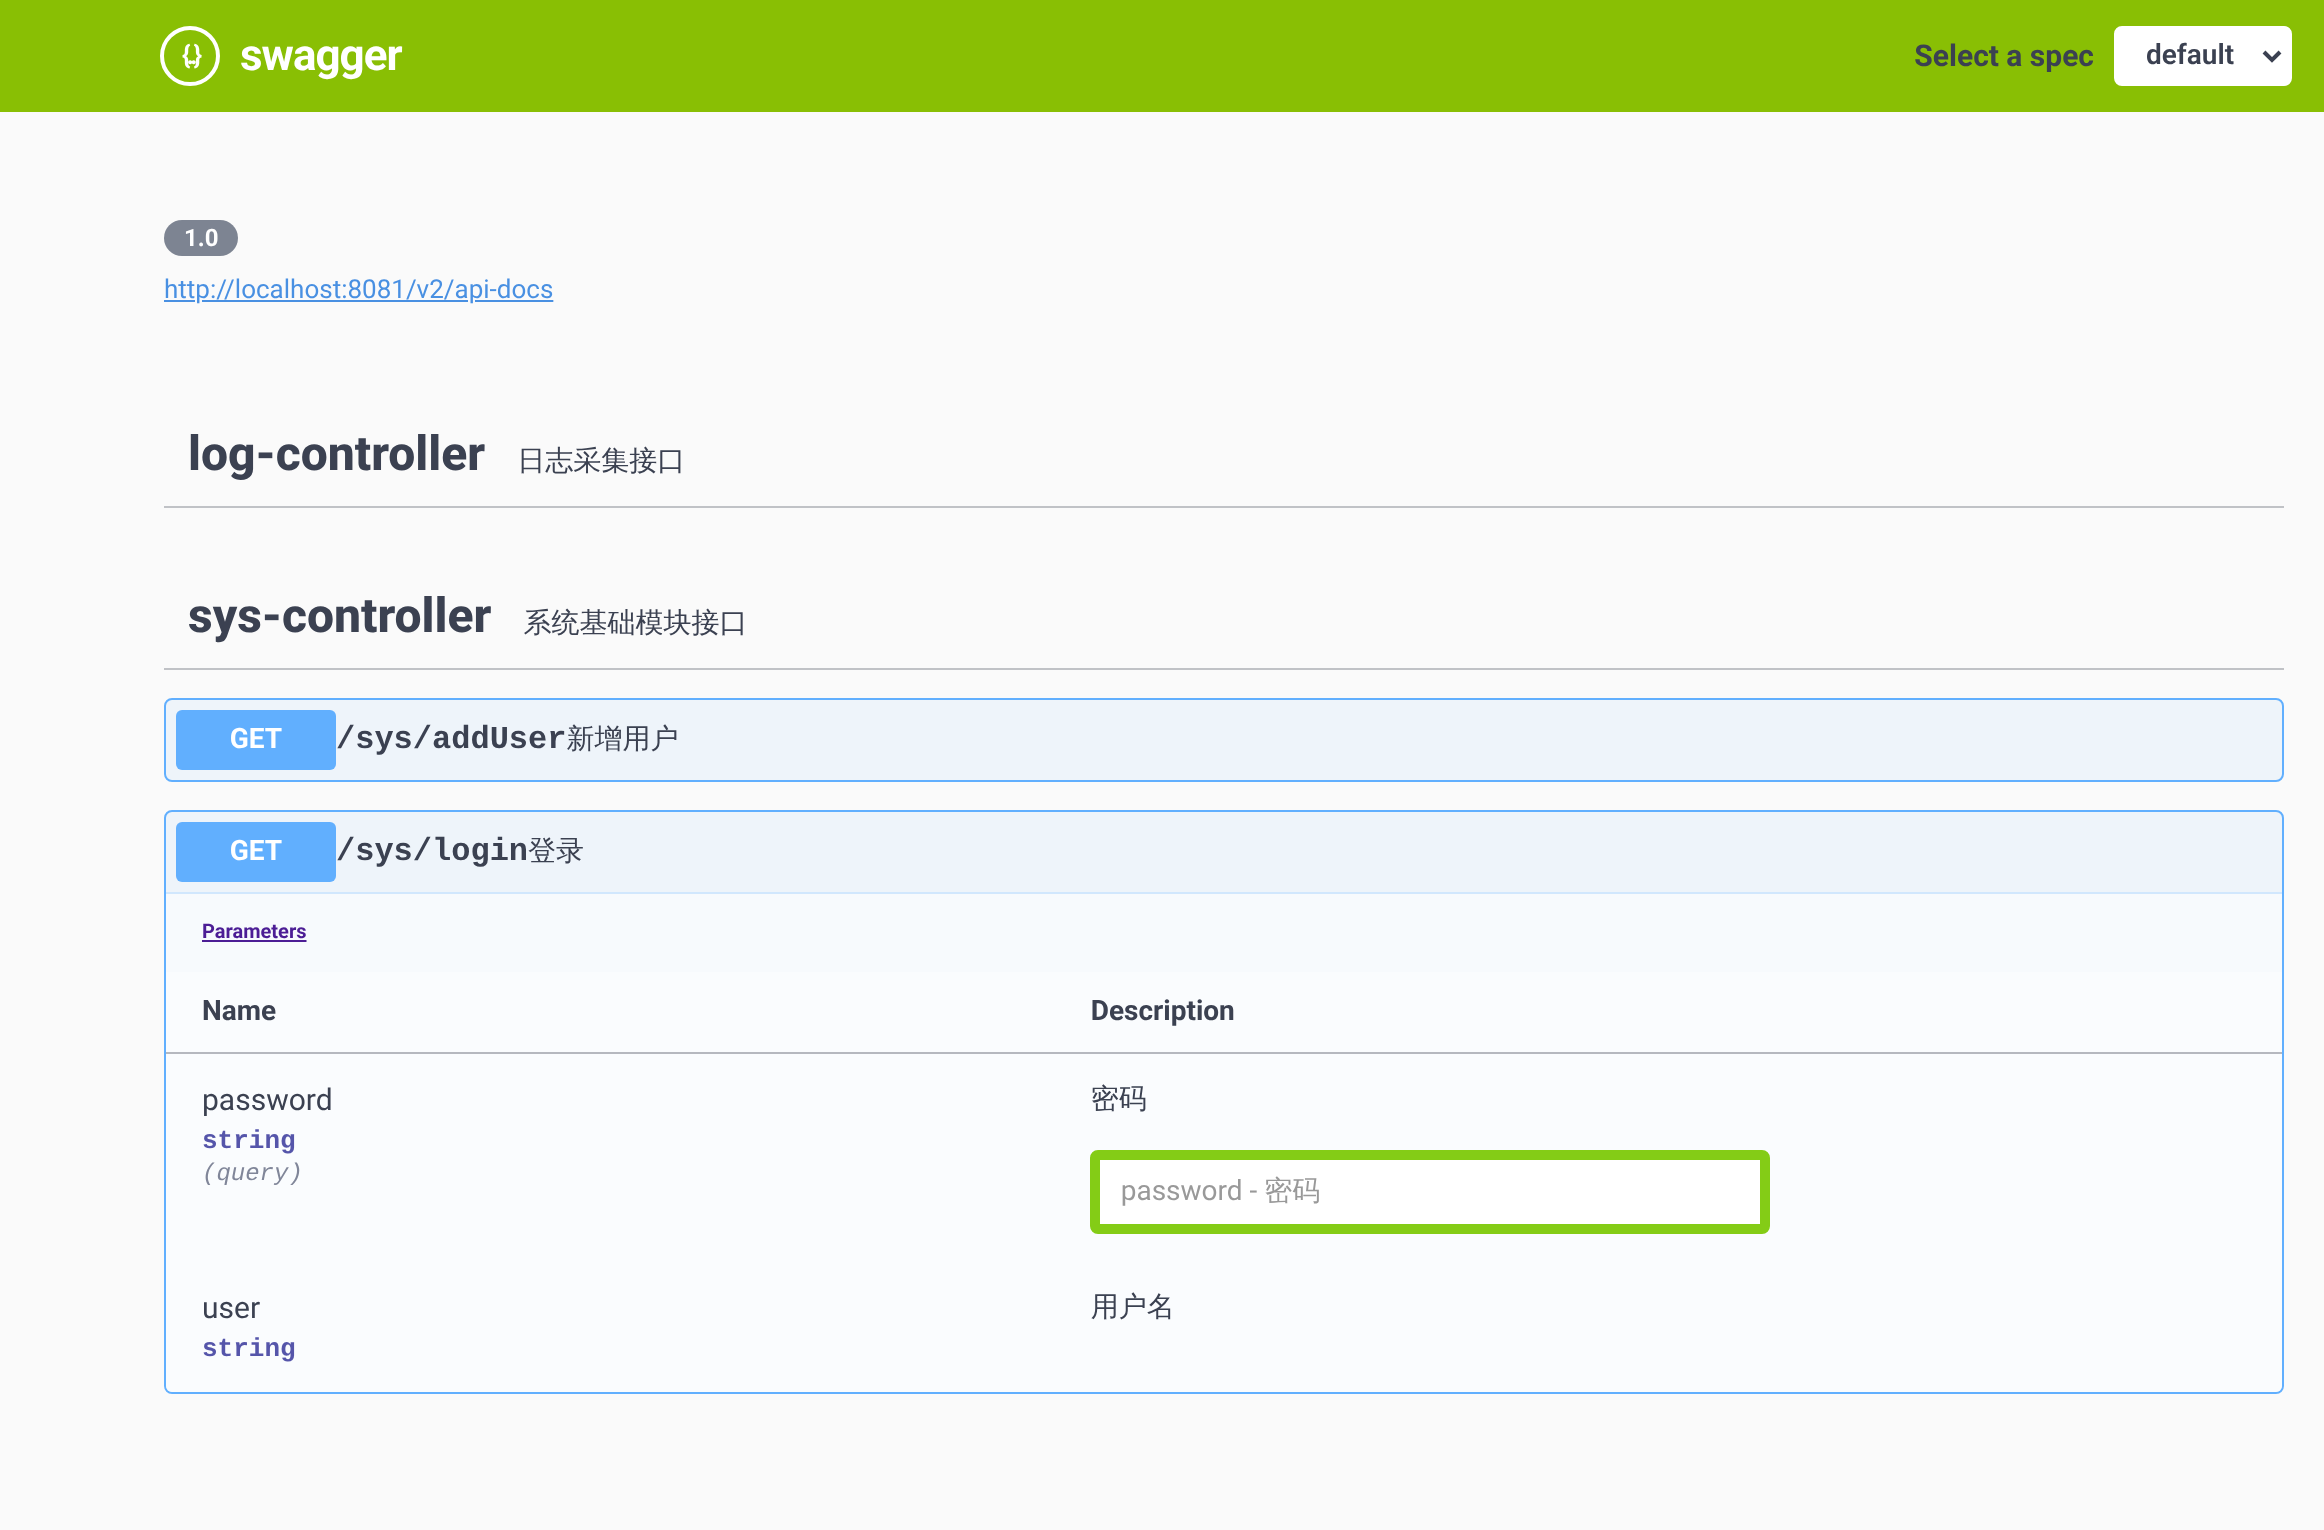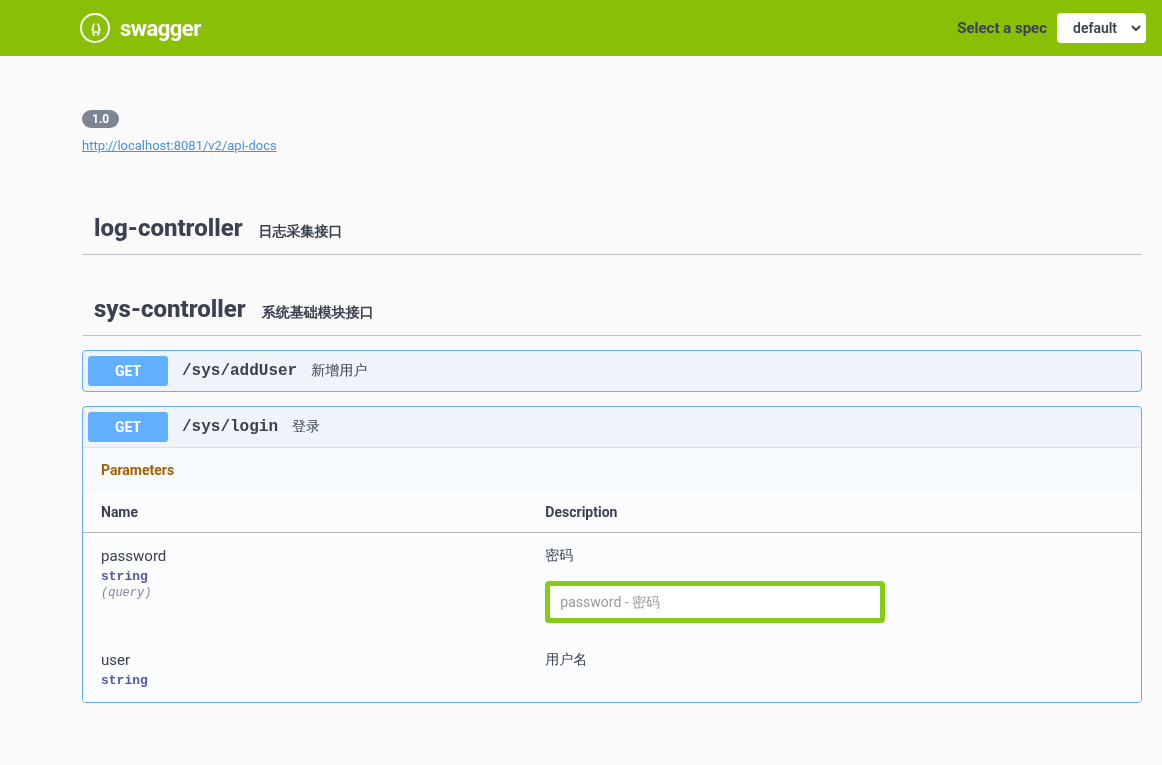--- a/index.html
+++ b/index.html
@@ -49,43 +49,44 @@
     }
     .docs-link { color: #4990e2; font-size: 13px; text-decoration: underline; margin-top: 14px; display: inline-block; }
     .tag-section { margin-top: 50px; }
     .tag-header {
       display: flex; align-items: baseline; gap: 16px;
       border-bottom: 1px solid rgba(59,65,81,0.3);
       padding: 10px 0px 12px 12px; margin-top: 30px;
       cursor: pointer;
     }
     .tag-name { font-size: 24px; font-weight: 800; color: #3b4151; }
-    .tag-desc { font-size: 14px; color: #3b4151; font-weight: 700; text-align: right; }
+    .tag-desc { font-size: 14px; color: #3b4151; font-weight: 400; text-align: right; }
     .operations { margin-top: 14px; }
     .opblock {
       border: 1px solid #61affe; border-radius: 4px;
       background: rgba(97,175,254,0.08);
       margin-bottom: 14px; overflow: hidden;
     }
     .opblock-summary {
-      display: flex; align-items: center; gap: 14px;
+      display: flex; align-items: center; 
       padding: 5px; cursor: pointer;
     }
     .method-badge {
       background: #61affe; color: #fff; font-weight: 700;
       font-size: 14px; padding: 7px 0; border-radius: 3px;
       min-width: 80px; text-align: center;
     }
     .op-path { font-family: "Courier New", monospace; font-size: 16px; font-weight: 700; color: #3b4151; text-align: center; }
     .op-desc { font-size: 14px; color: #3b4151; }
     .params-header {
       background: rgba(255,255,255,0.5);
-      padding: 14px 18px; font-size: 14px; font-weight: 700;
-      color: #a16207;
+      padding: 14px 18px; font-size: 10px; font-weight: 700;
+      color: #4c1d95;
       border-top: 1px solid rgba(97,175,254,0.25);
+      text-decoration: underline;
     }
     .params-table { width: 100%; border-collapse: collapse; background: rgba(255,255,255,0.7); }
     .params-table thead th {
       text-align: left; padding: 12px 18px; font-size: 14px; font-weight: 700;
       border-bottom: 1px solid rgba(59,65,81,0.2);
       color: #3b4151;
     }
     .params-table tbody td {
       padding: 14px 18px; vertical-align: top;
       color: #3b4151;

